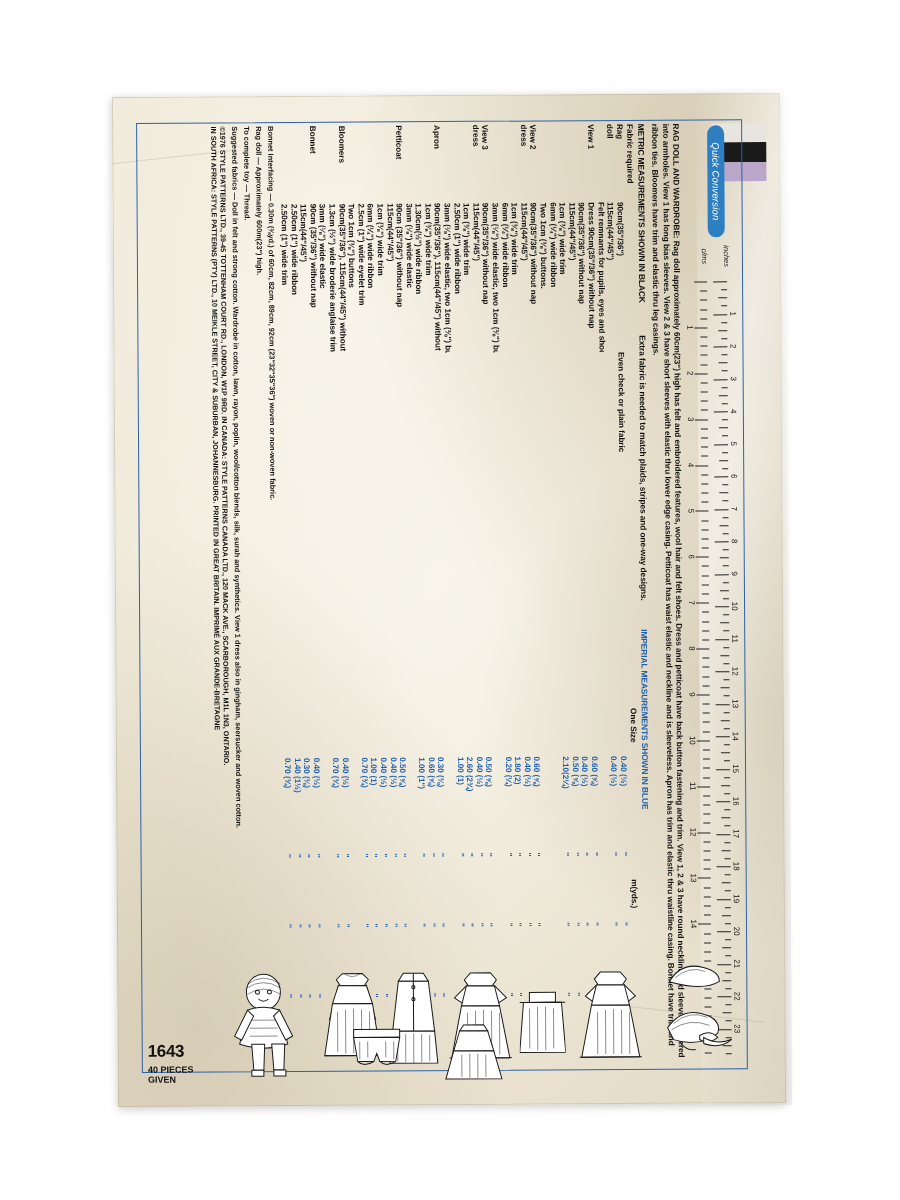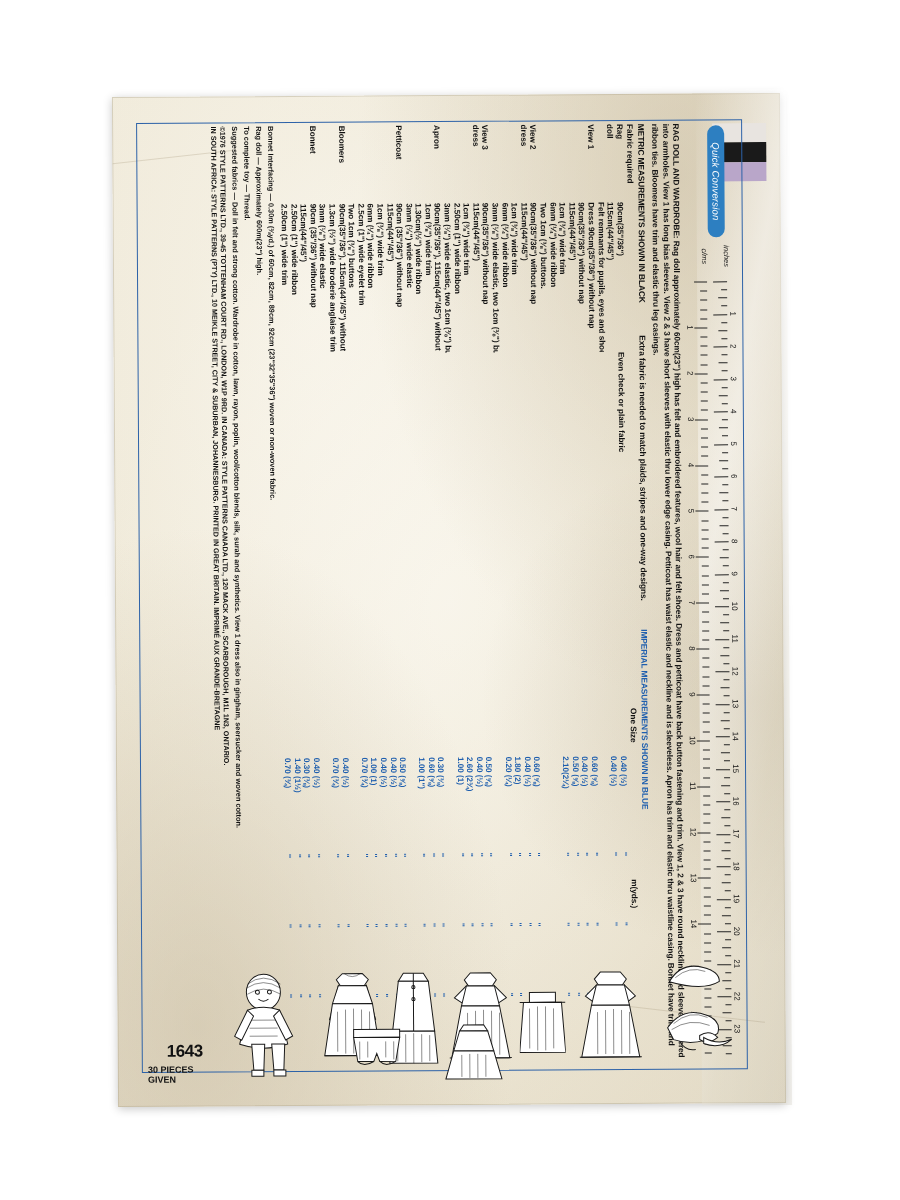--- a/index.html
+++ b/index.html
@@ -204,21 +204,20 @@
     position: absolute;
     left: 2px;
     bottom: 4px;
     width: 74px;
   }
   #patnum {
     font-size: 17px;
     font-weight: 800;
     color: #111;
     letter-spacing: -0.4px;
-    text-align: center;
   }
   #pieces {
     font-size: 9px;
     font-weight: 800;
     color: #111;
     line-height: 10px;
     margin-top: 3px;
   }
 
   .figs {
@@ -845,21 +844,21 @@
       </div>
 
       <div class="copyright">©1976 STYLE PATTERNS LTD., 39-45 TOTTENHAM COURT RD., LONDON, W1P 9RD.  IN CANADA: STYLE PATTERNS CANADA LTD., 120 MACK AVE., SCARBOROUGH, M1L 1N3, ONTARIO.</div>
       <div class="copyright" style="margin-top:1px">IN SOUTH AFRICA: STYLE PATTERNS (PTY) LTD., 10 MEIKLE STREET, CITY &amp; SUBURBAN, JOHANNESBURG.  PRINTED IN GREAT BRITAIN.  IMPRIMÉ AUX GRANDE-BRETAGNE</div>
     </div>
   </div>
 
   <div id="leftcol">
     <div id="piecesblock">
       <div id="patnum">1643</div>
-      <div id="pieces" style="white-space:pre-line">30 PIECES
+      <div id="pieces" style="white-space:pre-line">40 PIECES
 GIVEN</div>
     </div>
 
     <div class="figs">
 
       <div class="fig" style="left:0px;top:10px;">
         <svg width="86" height="112" viewBox="0 0 86 112">
           <ellipse class="lnf" cx="36" cy="22" rx="17" ry="18"></ellipse>
           <path class="hatch" d="M20 14 q16 -12 33 0 M19 18 q17 -11 34 0 M20 24 q16 -10 33 0"></path>
           <circle class="ln" cx="30" cy="22" r="2"></circle>

